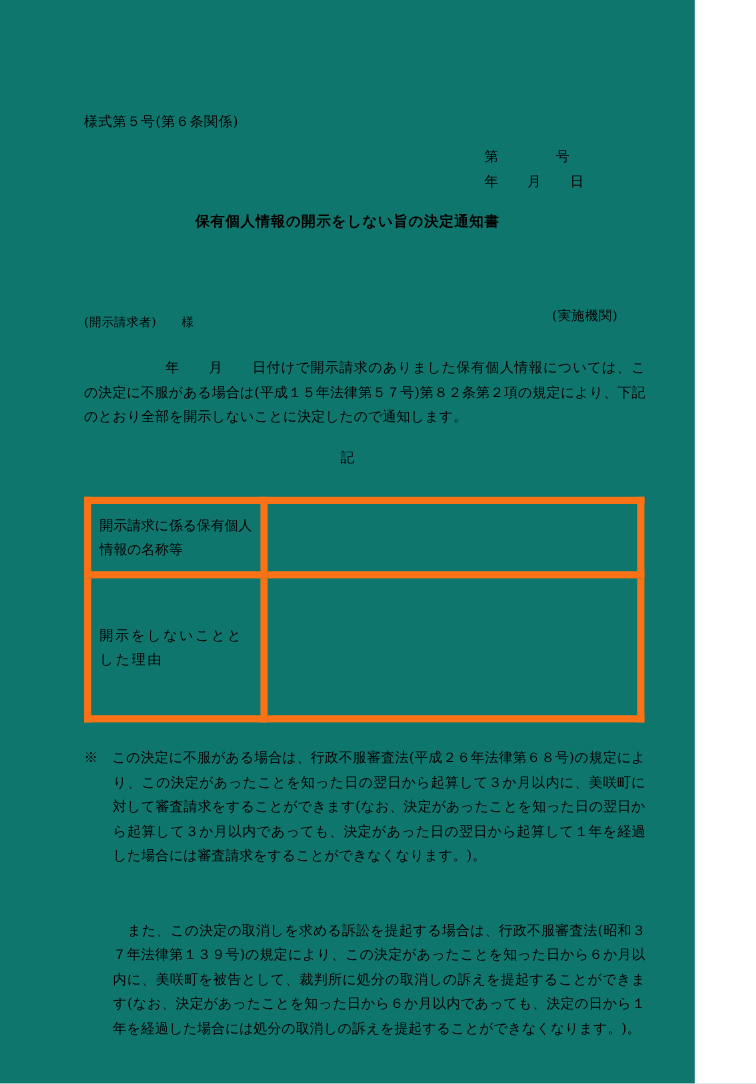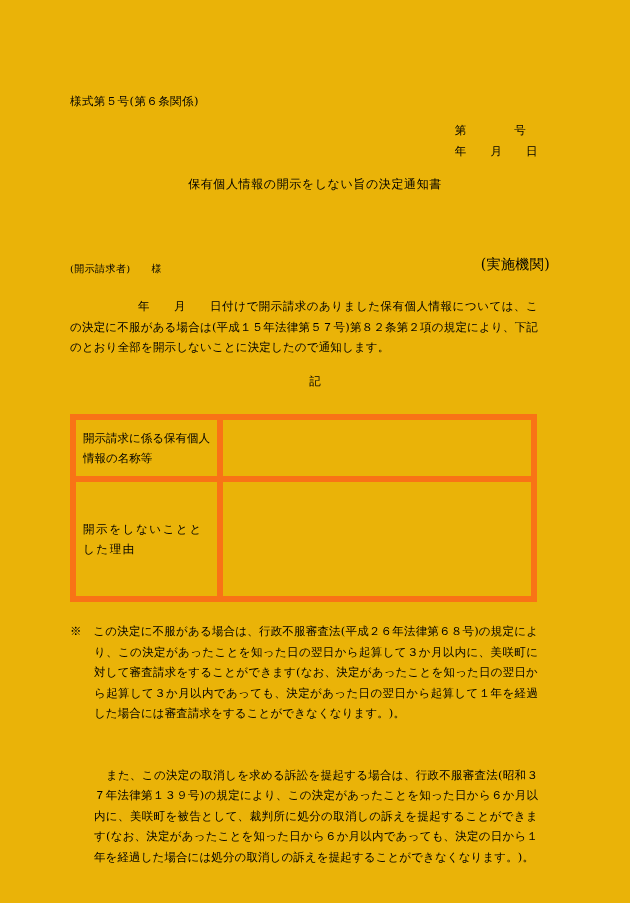--- a/index.html
+++ b/index.html
@@ -7,23 +7,23 @@
     margin: 0;
     padding: 0;
     background: #ffffff;
   }
   body {
     font-family: "DejaVu Serif", "Liberation Serif", serif;
     color: #000000;
   }
   #page {
     position: relative;
-    width: 630px;
+    width: 579px;
     height: 903px;
-    background: #eab308;
+    background: #0f766e;
     overflow: hidden;
     box-sizing: border-box;
   }
 
   
   .doc-text {
     font-size: 11.5px;
     line-height: 19px;
     letter-spacing: 0.2px;
     white-space: pre-wrap;
@@ -52,39 +52,40 @@
 
   
   .doc-title {
     position: absolute;
     left: 0;
     right: 0;
     top: 176px;
     text-align: center;
     font-size: 12px;
     letter-spacing: 0.6px;
+    font-weight: bold;
   }
 
   
   .addressee {
     position: absolute;
     left: 70px;
     top: 218px;
     font-size: 10px;
     letter-spacing: 0.4px;
     white-space: pre;
     margin-top: 44px;
   }
 
   
   .issuer {
     position: absolute;
-    right: 80px;
+    right: 64px;
     top: 256px;
-    font-size: 14px;
+    font-size: 11px;
     letter-spacing: 0.4px;
     text-align: right;
   }
 
   
   .body-para {
     position: absolute;
     left: 70px;
     top: 296px;
     width: 468px;

